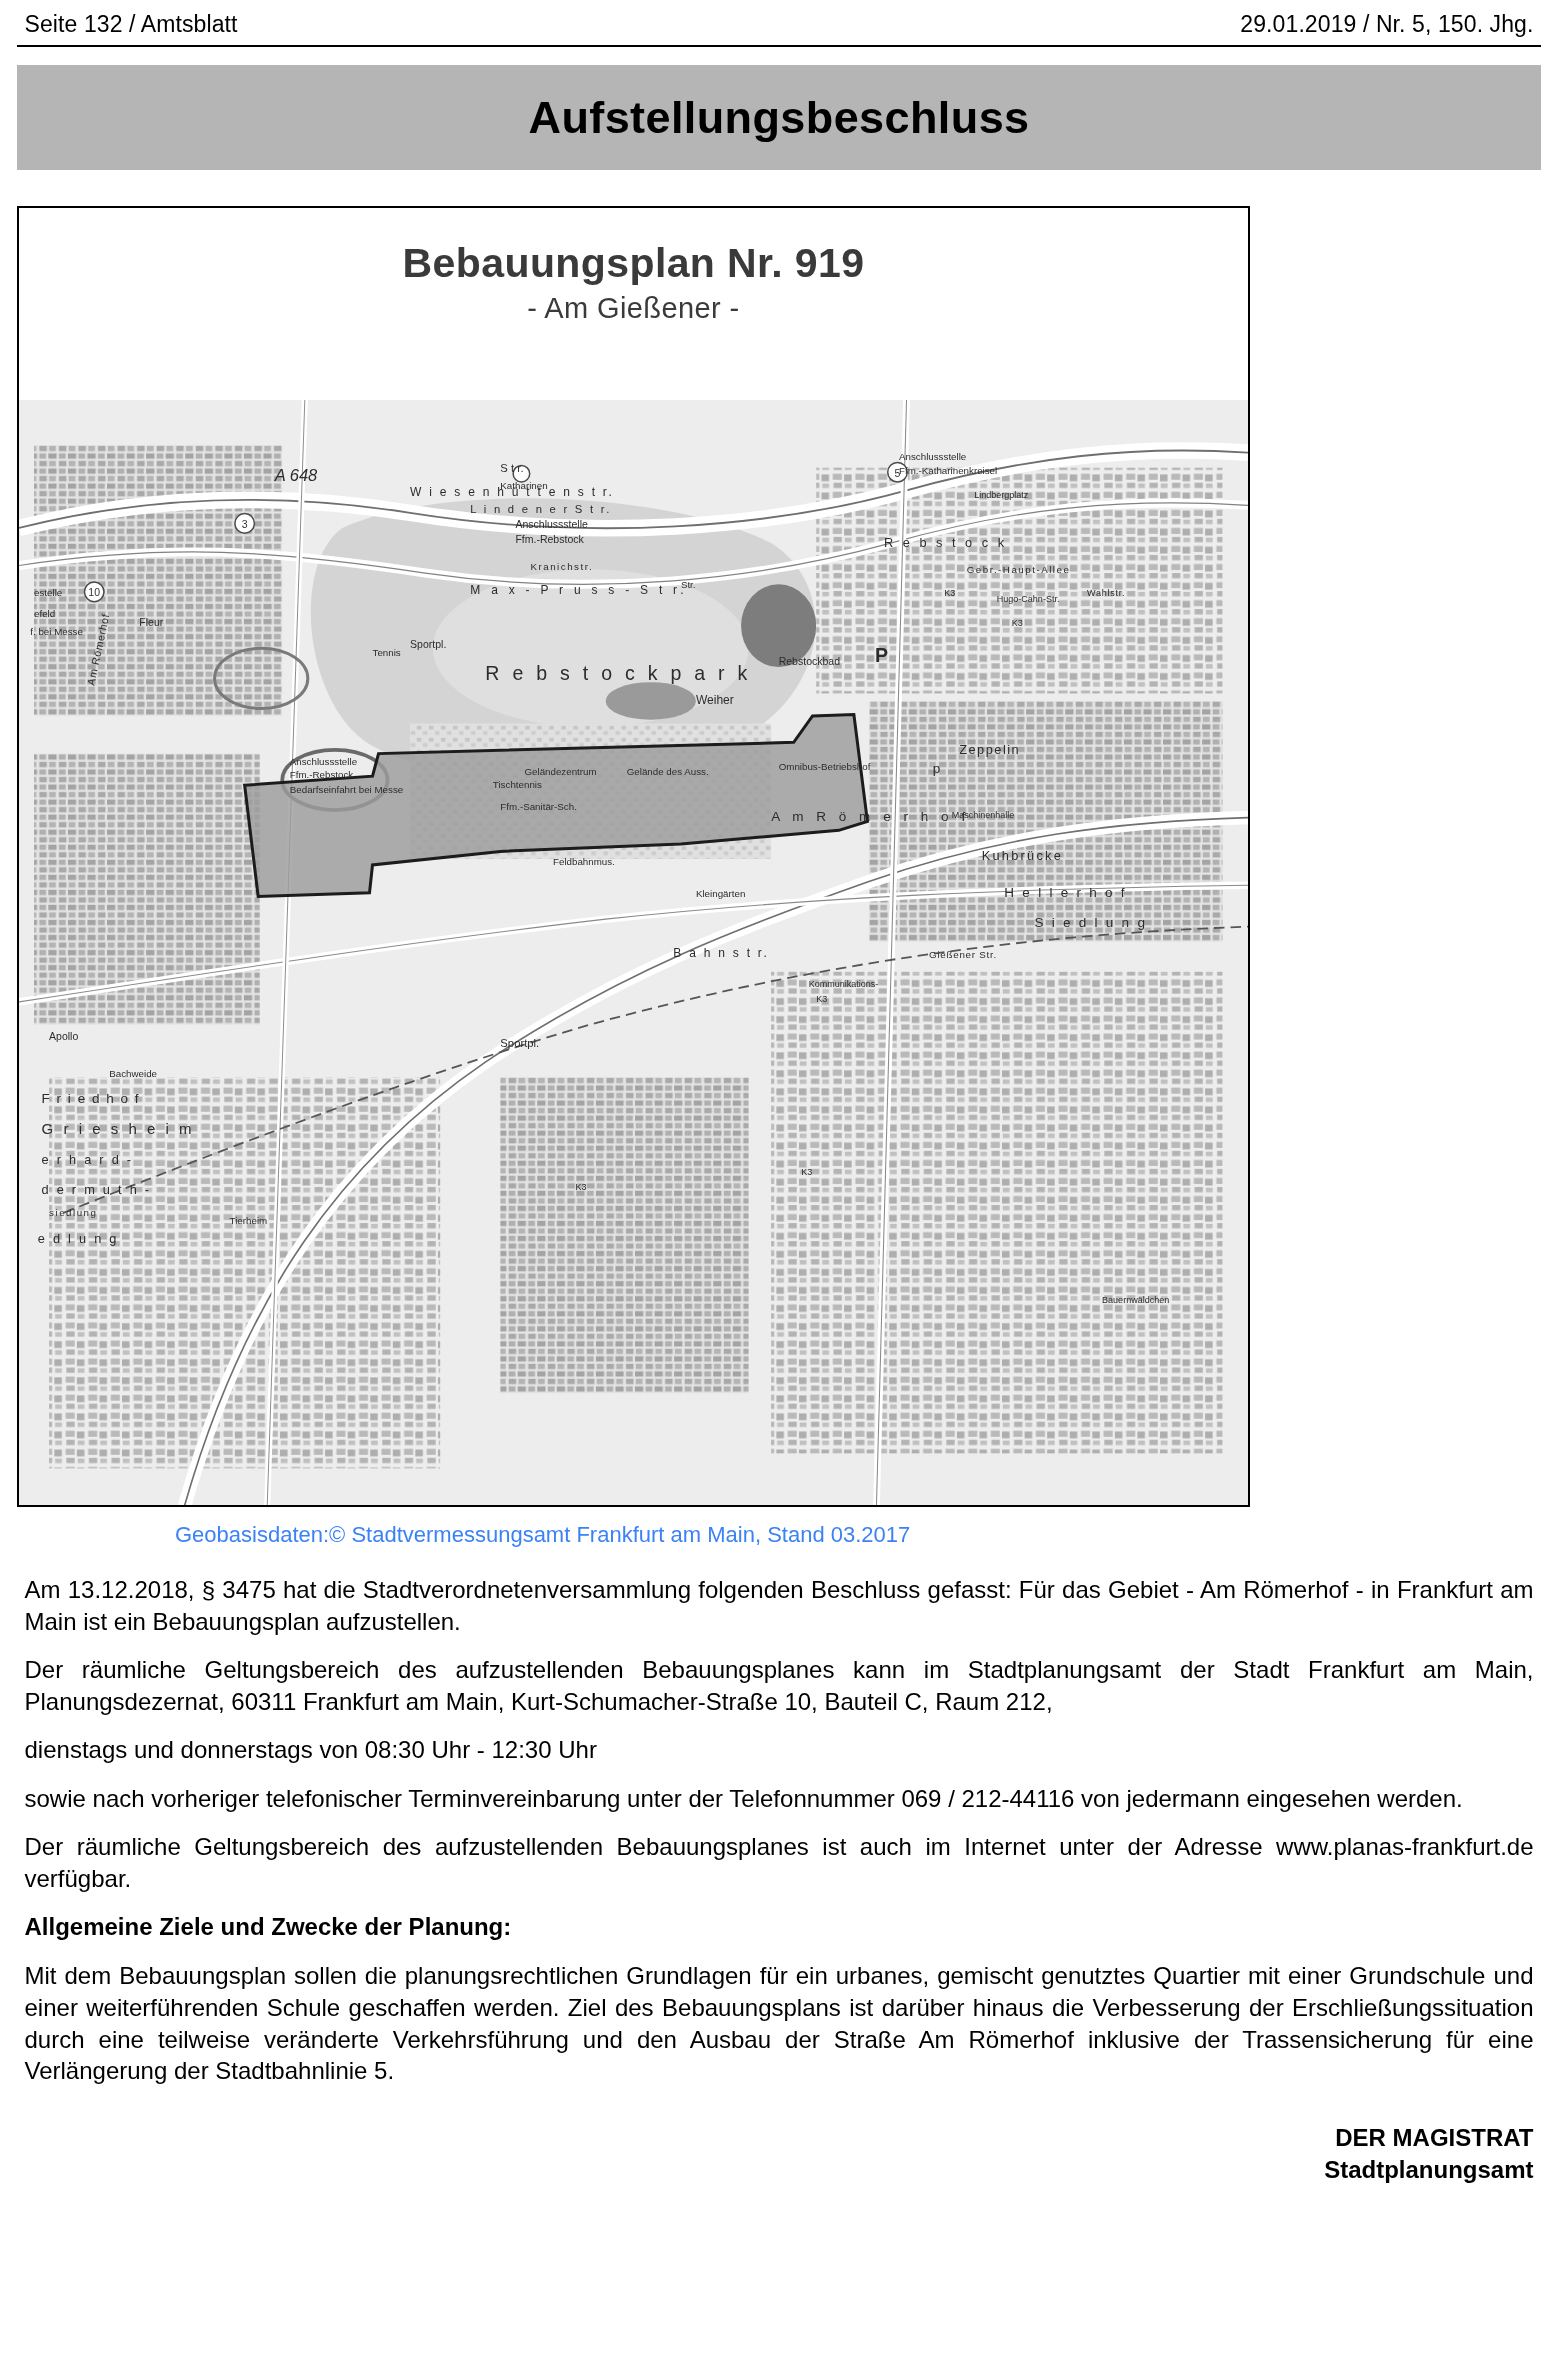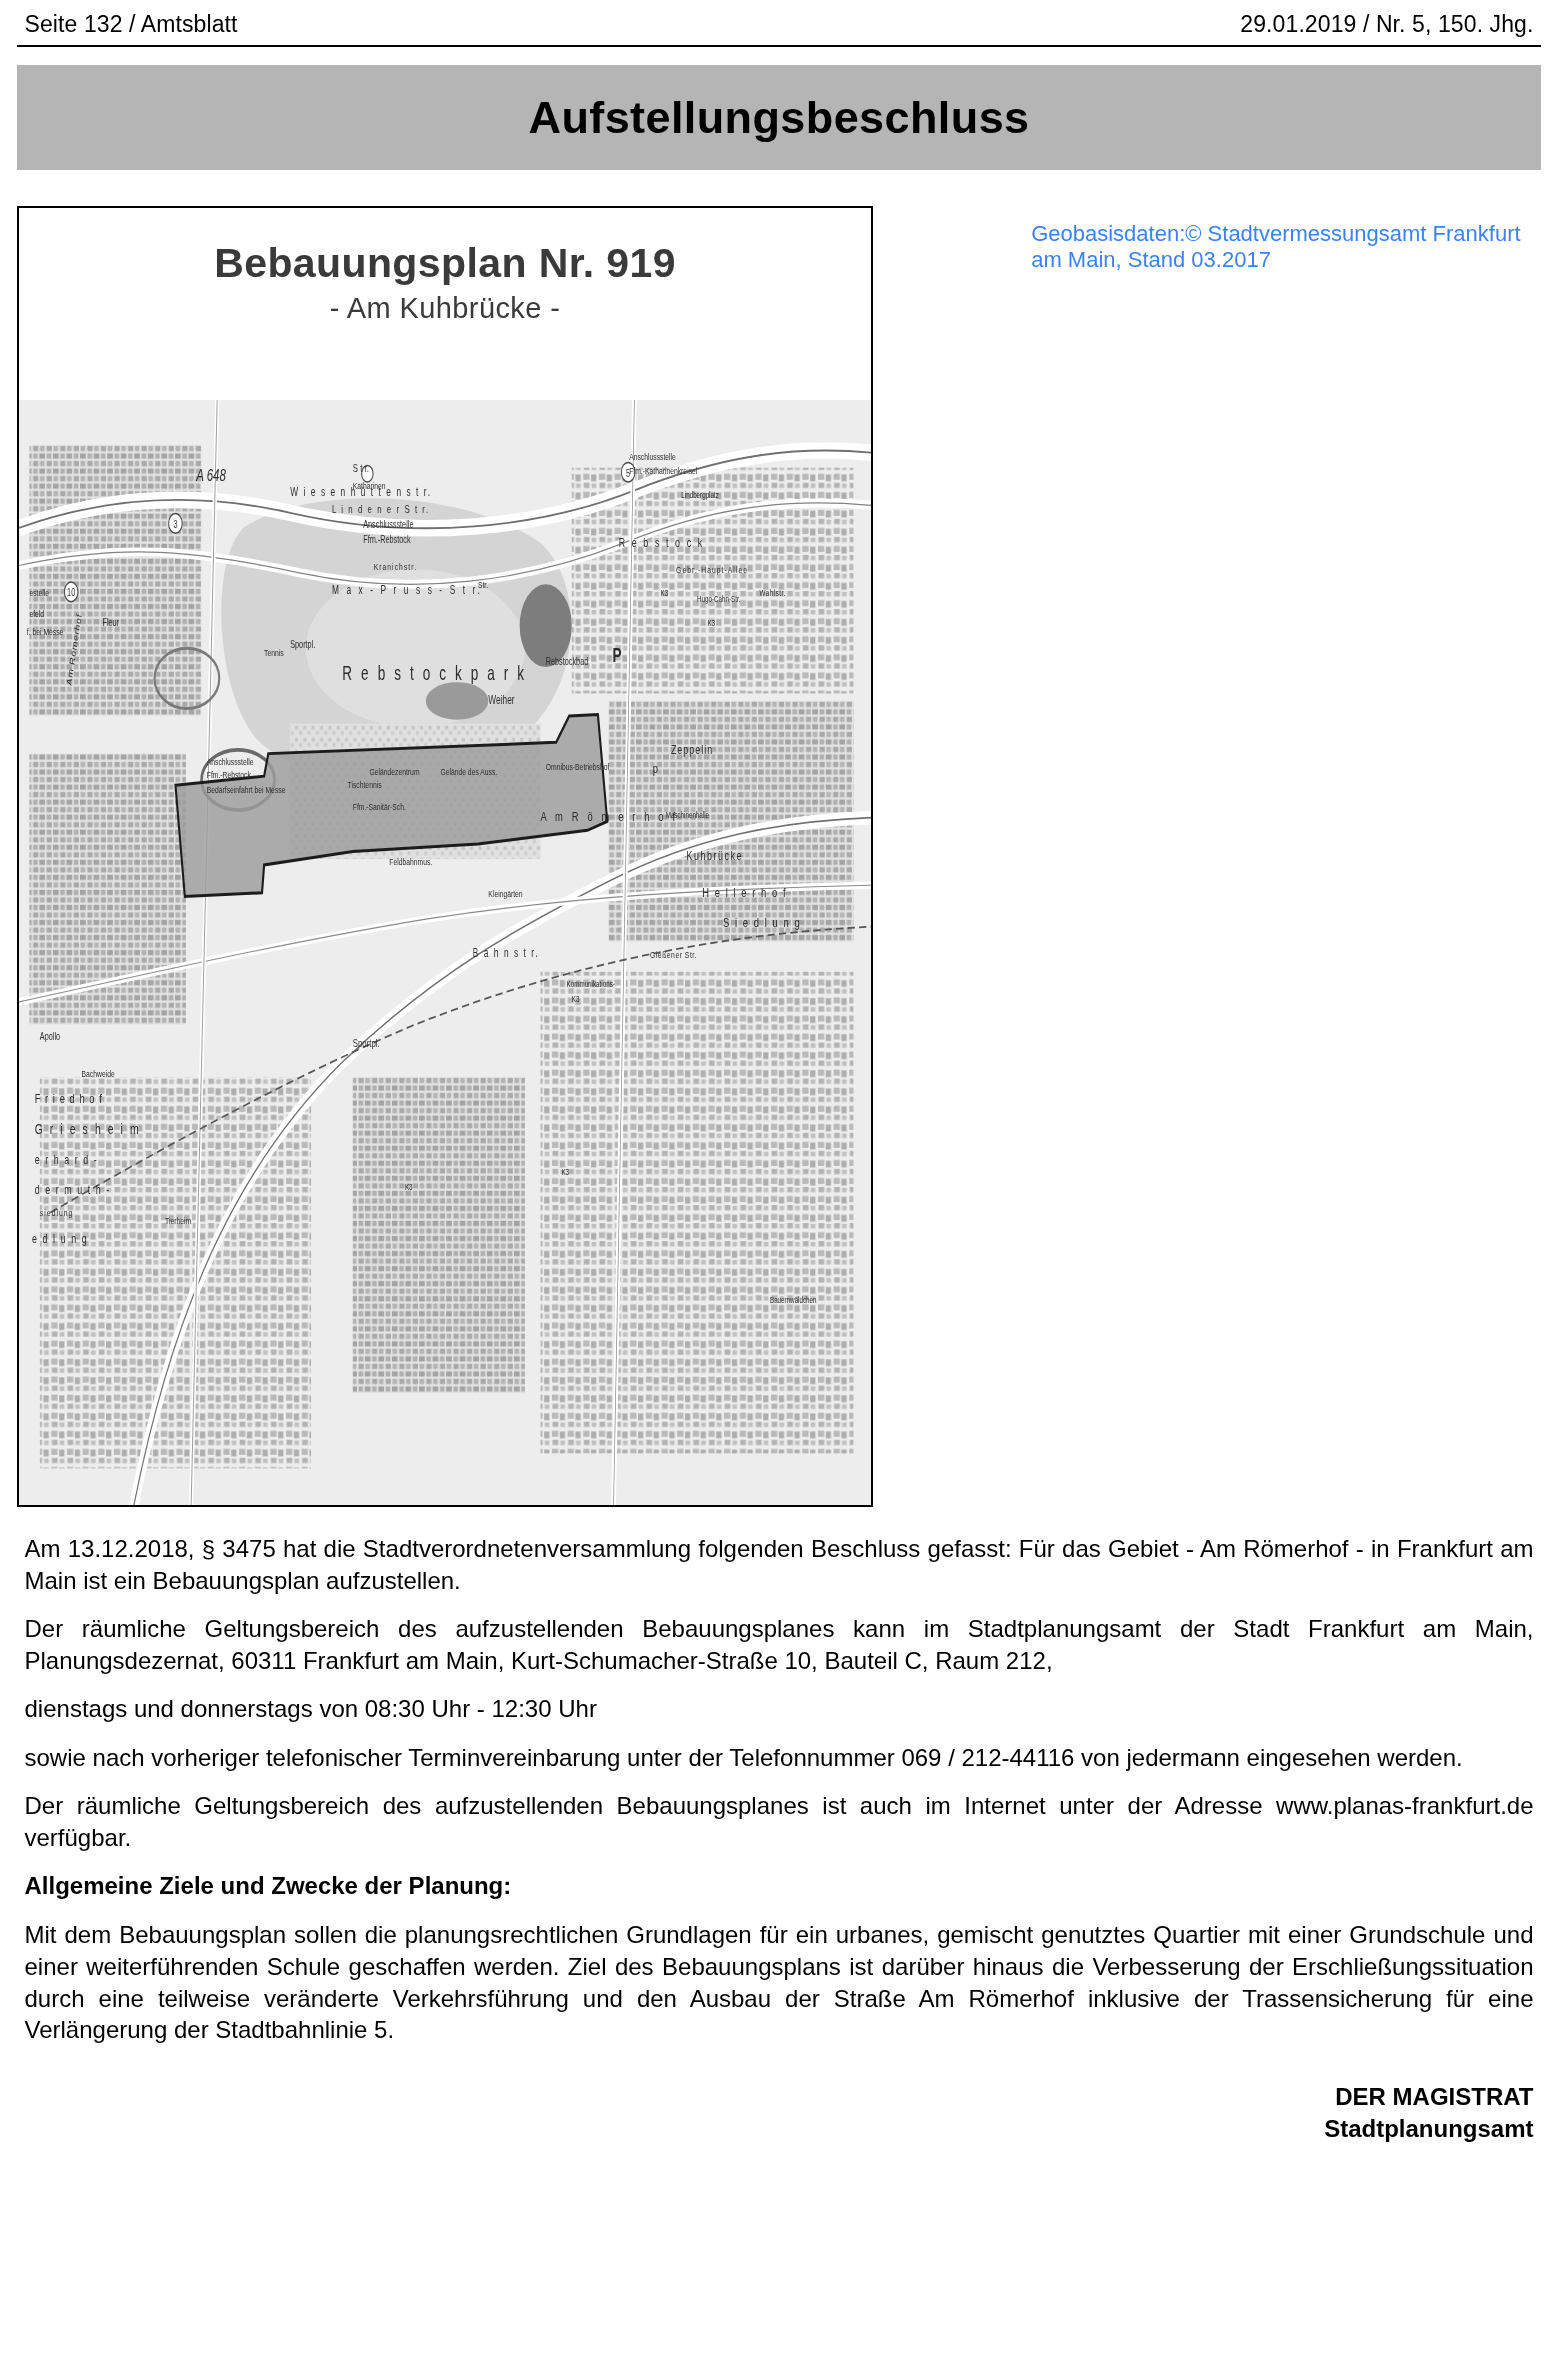--- a/index.html
+++ b/index.html
@@ -45,20 +45,21 @@
     margin: 16px;
     font-size: 45px;
     font-weight: bold;
     letter-spacing: 0.4px;
   }
 
   
   .figure {
     margin: 36px 0 0 0;
     display: flex;
+    flex-direction: column;
   }
   .map-frame {
     width: 1233px;
     height: 1301px;
     border: 2.3px solid #000;
     background: #ffffff;
     position: relative;
     overflow: hidden;
     box-sizing: border-box;
   }
@@ -130,21 +131,21 @@
 
   <div class="title-banner">
     <h1>Aufstellungsbeschluss</h1>
   </div>
 
   <div class="figure">
     <div class="map-frame">
 
       <div class="map-heading">
         <div class="mh1">Bebauungsplan Nr. 919</div>
-        <div class="mh2">- Am Kuhbrücke -</div>
+        <div class="mh2">- Am Gießener -</div>
       </div>
 
       <div class="map-canvas">
         <svg viewBox="0 0 1634 1470" width="100%" height="100%" preserveAspectRatio="none">
           <defs>
             <pattern id="blocks" width="26" height="20" patternUnits="userSpaceOnUse">
               <rect width="26" height="20" fill="#e4e4e4"></rect>
               <rect x="1" y="1" width="10" height="7" fill="#a9a9a9"></rect>
               <rect x="14" y="1" width="9" height="7" fill="#b4b4b4"></rect>
               <rect x="1" y="11" width="9" height="7" fill="#b0b0b0"></rect>

